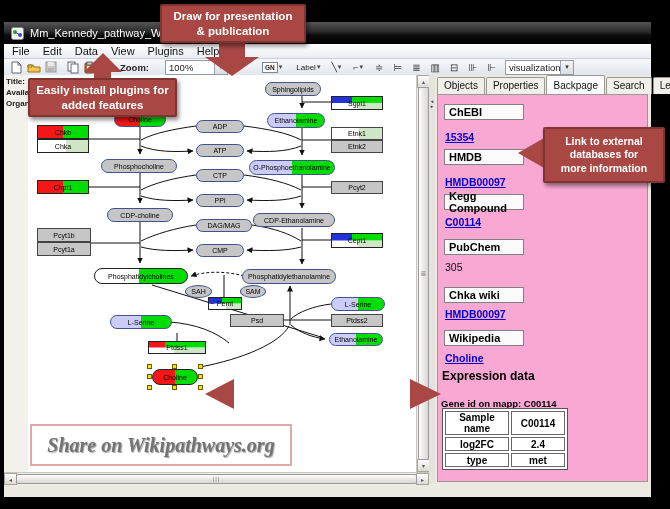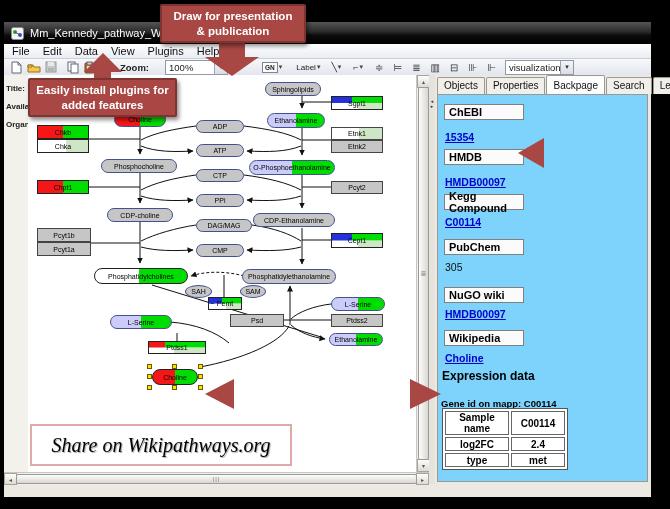--- a/index.html
+++ b/index.html
@@ -11,57 +11,57 @@
   .menubar span{cursor:default;}
   .toolbar{position:absolute;left:0;top:37px;right:0;height:16px;background:linear-gradient(#f7f8fa,#e2e6ed);display:flex;align-items:center;font-size:10px;color:#222;}
   .tbtn{width:17px;height:14px;display:flex;align-items:center;justify-content:center;flex:0 0 auto;}
   .combo{height:13px;background:#fff;border:1px solid #8f9aa6;display:flex;align-items:center;font-size:9.5px;padding-left:3px;position:relative;flex:0 0 auto;}
   .combo .dd{position:absolute;right:0;top:0;bottom:0;width:12px;background:linear-gradient(#f4f5f7,#d9dde3);border-left:1px solid #9aa2ac;display:flex;align-items:center;justify-content:center;font-size:7px;color:#333;}
   .mini{border:1px solid #7d8794;background:#fbfbfc;font-size:6.5px;font-weight:bold;padding:1px 2px;margin-left:1px;}
   .ddglyph{font-size:7px;color:#444;margin:0 2px 0 1px;}
   .alicon{font-size:10px;color:#333;margin:0 5px;flex:0 0 auto;}
   
   .leftpanel{position:absolute;left:0;top:53px;width:24px;height:397px;background:#f2f1ec;border-right:1px solid #b8b5ab;font-size:8px;font-weight:bold;color:#222;overflow:hidden;}
-  .leftpanel div{white-space:nowrap;padding:9px 0 0 2px;}
+  .leftpanel div{white-space:nowrap;padding:2px 0 0 2px;}
   
   .canvas{position:absolute;left:24px;top:53px;width:388px;height:397px;background:#fff;overflow:hidden;}
   .pnode{position:absolute;border:1px solid #445;display:flex;align-items:center;justify-content:center;font-size:7px;color:#000;overflow:hidden;box-sizing:border-box;}
   .pnode span{white-space:nowrap;transform:translateY(-0.5px);}
   .pill{border-radius:8px;}
   .oval{border-radius:50%;}
   .rect{border-radius:0;}
   .handle{position:absolute;width:5px;height:5px;background:#ffe100;border:1px solid #6b5b00;box-sizing:border-box;z-index:6;}
   
   .vscroll{position:absolute;left:412px;top:53px;width:13px;height:397px;background:#f0efe9;border-left:1px solid #c9c6bd;}
   .hscroll{position:absolute;left:0;top:450px;width:425px;height:12px;background:#f0efe9;border-top:1px solid #c9c6bd;}
   .sbtn{position:absolute;background:linear-gradient(#fdfdfd,#dcdad2);border:1px solid #a6a49c;color:#555;display:flex;align-items:center;justify-content:center;font-size:6px;}
   .vthumb{position:absolute;left:1px;right:1px;top:12px;bottom:12px;background:linear-gradient(90deg,#fdfdfd,#d9d7cf);border:1px solid #9a98a0;border-radius:2px;display:flex;align-items:center;justify-content:center;font-size:7px;color:#777;}
   .hthumb{position:absolute;top:1px;bottom:1px;left:12px;right:12px;background:linear-gradient(#fdfdfd,#d9d7cf);border:1px solid #9a98a0;border-radius:2px;display:flex;align-items:center;justify-content:center;font-size:6px;color:#777;letter-spacing:1px;}
   
   .splitter{position:absolute;left:425px;top:53px;width:6px;height:409px;background:#e6e3dc;font-size:5px;color:#333;text-align:center;line-height:5px;padding-top:24px;box-sizing:border-box;}
   .rightpanel{position:absolute;left:431px;top:53px;right:0;height:409px;background:#ece9e2;}
   .tabs{position:absolute;left:2px;top:1px;right:0;height:18px;display:flex;align-items:flex-end;}
   .tab{background:#f1efe9;border:1px solid #9a9890;border-bottom:none;padding:2px 6px 3px 6px;font-size:10px;color:#111;margin-right:1px;border-radius:2px 2px 0 0;position:relative;}
   .tab.active{background:#fdfdfd;padding-top:4px;z-index:3;}
-  .panelbody{position:absolute;left:2px;top:19px;right:3px;bottom:2px;background:#7dd3fc;border:1px solid #9a9890;overflow:hidden;}
+  .panelbody{position:absolute;left:2px;top:19px;right:3px;bottom:2px;background:#f9a8d4;border:1px solid #9a9890;overflow:hidden;}
   .bp-head{position:absolute;left:6px;width:80px;height:16px;border:1px solid #808080;background:#fbfbfb;font-size:11px;font-weight:bold;color:#000;display:flex;align-items:center;padding-left:4px;box-sizing:border-box;}
   .bp-link{position:absolute;left:7px;font-size:10.5px;font-weight:bold;color:#0000cc;text-decoration:underline;}
   .bp-plain{position:absolute;left:7px;font-size:10.5px;color:#111;}
   .bp-exp{position:absolute;left:4px;font-size:12px;font-weight:bold;color:#000;}
   .bp-geneid{position:absolute;left:3px;font-size:9.5px;font-weight:bold;color:#000;}
   .exp-table{position:absolute;left:4px;border-collapse:separate;border-spacing:2px;background:#fff;border:1px solid #555;}
   .exp-table td{border:1px solid #666;font-size:10px;font-weight:bold;text-align:center;height:12px;padding:0 2px;}
   .col-a{width:58px;margin-top:37px;} .col-b{width:48px;}
   
   .statusbar{position:absolute;left:0;bottom:0;right:0;height:13px;background:linear-gradient(#f5f4f0,#e3e1da);border-top:1px solid #fff;font-size:9px;color:#222;display:flex;align-items:center;padding-left:3px;white-space:nowrap;overflow:hidden;}
   
   .banner{position:absolute;background:#a84743;border:2px solid #7e3431;border-radius:2px;box-shadow:2px 3px 4px rgba(0,0,0,.45);color:#fff;font-weight:bold;display:flex;align-items:center;justify-content:center;text-align:center;white-space:pre-line;z-index:20;}
   .arr{position:absolute;z-index:19;}
   .share{position:absolute;left:30px;top:424px;width:258px;height:38px;background:#fff;border:2px solid #dfa9a5;display:flex;align-items:center;justify-content:center;z-index:20;}
-  .share div{font-family:"Liberation Serif",serif;font-style:italic;font-weight:normal;font-size:20px;color:#000000;text-shadow:1px 1px 1px rgba(0,0,0,.35);}
+  .share div{font-family:"Liberation Serif",serif;font-style:italic;font-weight:bold;font-size:20px;color:#737373;text-shadow:1px 1px 1px rgba(0,0,0,.35);}
   svg.edges{position:absolute;left:0;top:0;z-index:1;}
   .pnode{z-index:4;}
 </style>
 </head>
 <body>
 
 <div id="stage">
 
   <div class="win">
 
@@ -338,21 +338,21 @@
       </div>
       <div class="panelbody">
         <div class="bp-head" style="top:9px">ChEBI</div>
         <a class="bp-link" style="top:36px">15354</a>
         <div class="bp-head" style="top:54px">HMDB</div>
         <a class="bp-link" style="top:81px">HMDB00097</a>
         <div class="bp-head" style="top:99px">Kegg Compound</div>
         <a class="bp-link" style="top:121px">C00114</a>
         <div class="bp-head" style="top:144px">PubChem</div>
         <div class="bp-plain" style="top:166px">305</div>
-        <div class="bp-head" style="top:192px">NuGO wiki</div>
+        <div class="bp-head" style="top:192px">Chka wiki</div>
         <a class="bp-link" style="top:213px">HMDB00097</a>
         <div class="bp-head" style="top:235px">Wikipedia</div>
         <a class="bp-link" style="top:257px">Choline</a>
         <div class="bp-exp" style="top:274px">Expression data</div>
         <div class="bp-geneid" style="top:303px">Gene id on mapp: C00114</div>
         <table class="exp-table" style="top:313px">
           <tbody>
               <tr>
                 <td class="col-a">Sample name</td>
                 <td class="col-b">C00114</td>
@@ -376,20 +376,23 @@
 &amp; publication</div>
   <div class="arr" style="left:219px;top:39px;width:26px;height:19px;background:#a84743"></div>
   <div class="arr" style="left:205px;top:57px;width:0;height:0;border-left:27px solid transparent;border-right:27px solid transparent;border-top:19px solid #a84743"></div>
 
   <div class="arr" style="left:84px;top:53px;width:0;height:0;border-left:19px solid transparent;border-right:19px solid transparent;border-bottom:19px solid #a84743"></div>
   <div class="arr" style="left:94px;top:70px;width:17px;height:9px;background:#a84743"></div>
   <div class="banner" style="left:28px;top:78px;width:145px;height:35px;font-size:11.5px;line-height:1.3">Easily install plugins for
 added features</div>
 
   <div class="arr" style="left:518px;top:138px;width:0;height:0;border-top:15px solid transparent;border-bottom:15px solid transparent;border-right:26px solid #a84743"></div>
+  <div class="banner" style="left:543px;top:127px;width:118px;height:52px;font-size:10.5px;line-height:1.3">Link to external
+databases for
+more information</div>
 
   <div class="arr" style="left:205px;top:379px;width:0;height:0;border-top:15px solid transparent;border-bottom:15px solid transparent;border-right:29px solid #a84743"></div>
   <div class="arr" style="left:410px;top:379px;width:0;height:0;border-top:15px solid transparent;border-bottom:15px solid transparent;border-left:31px solid #a84743"></div>
 
   <div class="share">
     <div>Share on Wikipathways.org</div>
   </div>
 </div>
 
 </body></html>

